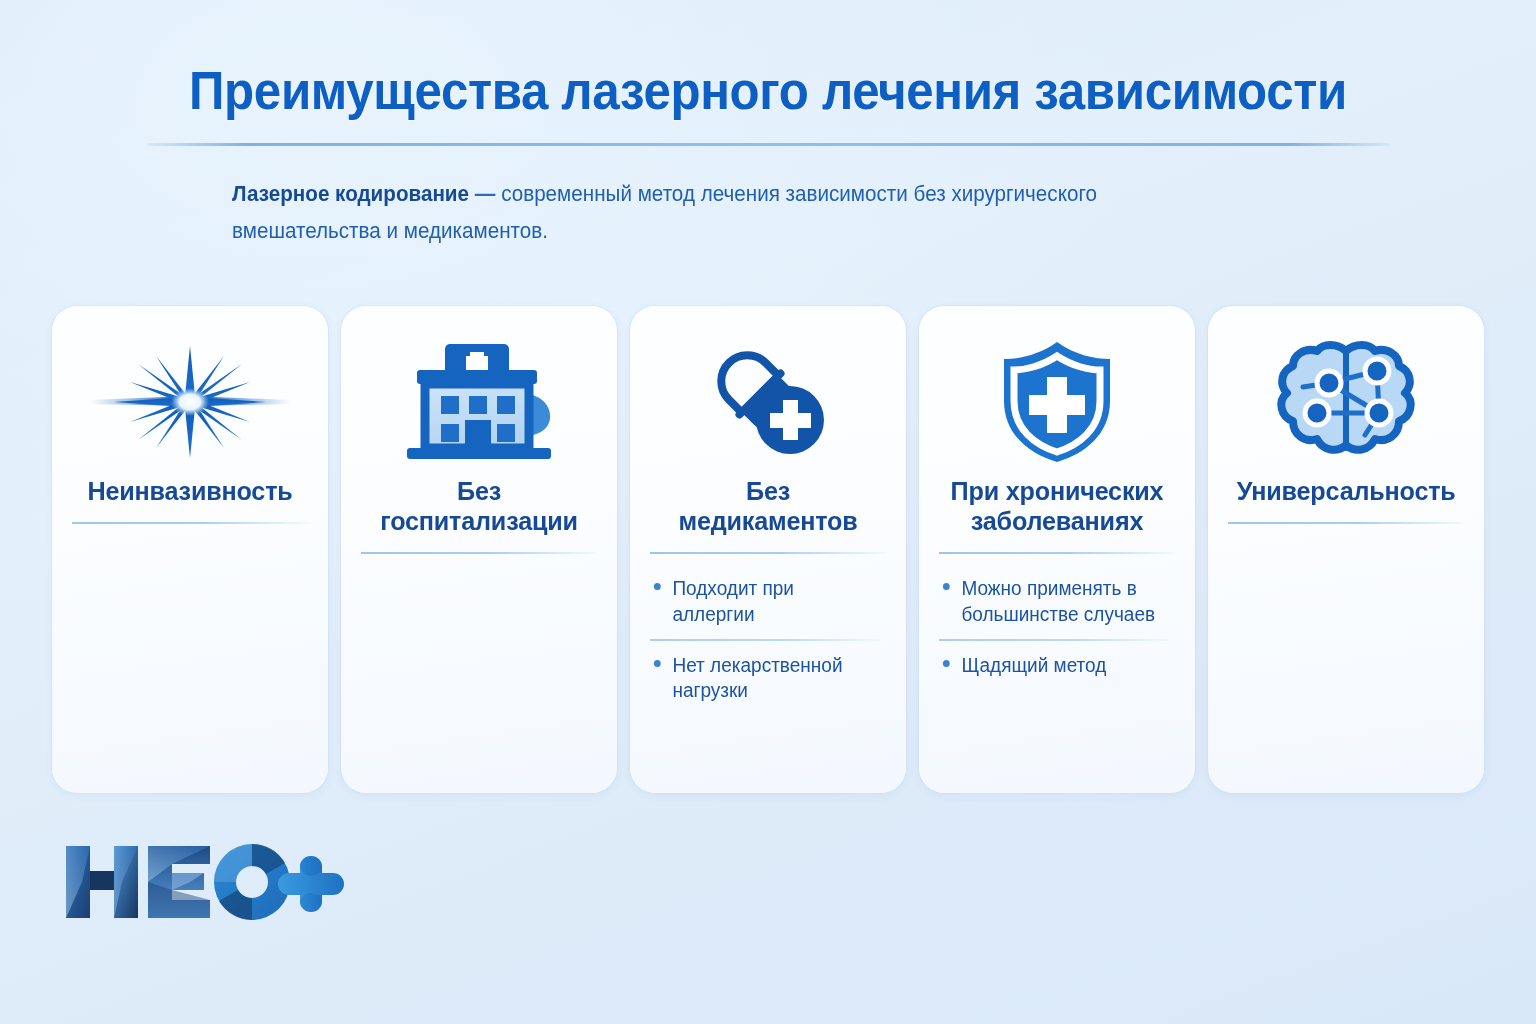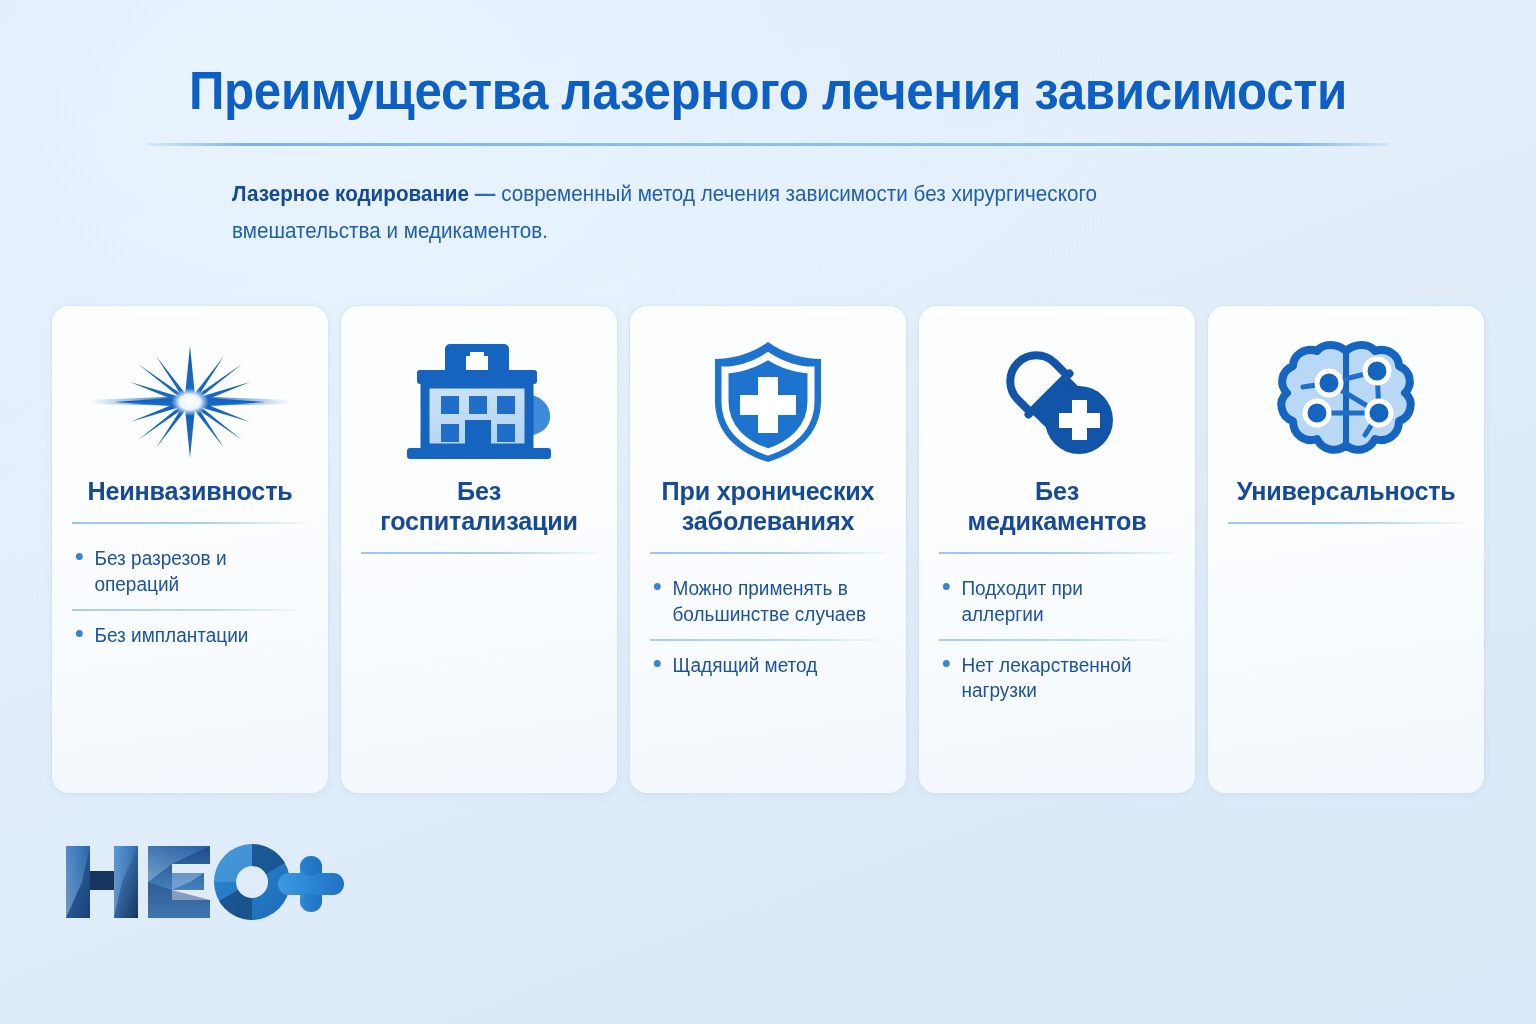--- a/index.html
+++ b/index.html
@@ -43,21 +43,21 @@
 
   
   .cards{
     position:absolute; left:52px; top:306px;
     width:1432px; height:487px;
     display:flex; gap:13px;
   }
   .card{
     flex:1 1 0;
     background:linear-gradient(172deg, #fdfeff 0%, #fbfdff 45%, #f3f8fe 100%);
-    border-radius:17px;
+    border-radius:25px;
     box-shadow:0 2px 9px rgba(90,140,200,.09), 0 0 0 1px rgba(210,230,248,.55);
     padding:30px 20px 18px;
     display:flex; flex-direction:column; align-items:center;
   }
   .icon-box{
     height:132px; width:100%;
     display:flex; align-items:center; justify-content:center;
     margin-bottom:8px;
   }
   .card-title{
@@ -153,24 +153,20 @@
           <polygon points="40,36 97,53 100,56 94,58"></polygon>
           <polygon points="160,36 103,53 100,56 106,58"></polygon>
           <polygon points="40,76 97,59 100,56 94,54"></polygon>
           <polygon points="160,76 103,59 100,56 106,54"></polygon>
         </g>
         <ellipse cx="100" cy="56" rx="19" ry="14" fill="url(#core)"></ellipse>
       </svg>
     </div>
     <div class="card-title">Неинвазивность</div>
     <div class="card-rule"></div>
-    <ul class="bullets">
-      <li>Без разрезов и операций</li>
-      <li>Без имплантации</li>
-    </ul>
   </div>
 
   <div class="card">
     <div class="icon-box">
       <svg width="160" height="124" viewBox="0 0 160 124">
         <defs>
           <linearGradient id="bldg" x1="0" y1="0" x2="0.3" y2="1">
             <stop offset="0" stop-color="#cfe4f8"></stop>
             <stop offset="1" stop-color="#b3d4f2"></stop>
           </linearGradient>
@@ -199,59 +195,59 @@
 
         <rect x="8" y="108" width="144" height="11" rx="3" fill="#1565c0"></rect>
       </svg>
     </div>
     <div class="card-title">Без госпитализации</div>
     <div class="card-rule"></div>
   </div>
 
   <div class="card">
     <div class="icon-box">
+      <svg width="140" height="120" viewBox="0 0 140 120">
+        <g transform="rotate(-45 62 52)">
+
+          <path d="M62 8 h0 a26 26 0 0 1 26 26 v18 H36 V34 A26 26 0 0 1 62 8 Z" transform="rotate(180 62 52)" fill="#1154a8"></path>
+
+          <path d="M36 52 V34 A26 26 0 0 1 88 34 V52" fill="none" stroke="#1154a8" stroke-width="8"></path>
+          <line x1="33" y1="52" x2="91" y2="52" stroke="#1154a8" stroke-width="8" stroke-linecap="round"></line>
+
+          <rect x="48" y="64" width="6" height="22" rx="3" fill="#7fb2e4" transform="rotate(0 51 75)"></rect>
+          <rect x="48" y="92" width="6" height="9" rx="3" fill="#7fb2e4"></rect>
+        </g>
+
+        <circle cx="92" cy="78" r="34" fill="#1154a8"></circle>
+        <rect x="85" y="58" width="15" height="40" fill="#ffffff"></rect>
+        <rect x="72" y="71" width="41" height="15" fill="#ffffff"></rect>
+      </svg>
+    </div>
+    <div class="card-title">Без медикаментов</div>
+    <div class="card-rule"></div>
+    <ul class="bullets">
+      <li>Подходит при аллергии</li>
+      <li>Нет лекарственной нагрузки</li>
+    </ul>
+  </div>
+
+  <div class="card">
+    <div class="icon-box">
       <svg width="120" height="126" viewBox="0 0 120 126">
         <path d="M60 3 C42 16 22 20 7 20 V62 C7 96 33 115 60 123 C87 115 113 96 113 62 V20 C98 20 78 16 60 3 Z" fill="#1c74cf"></path>
         <path d="M60 17 C45 27 28 31 17 31 V62 C17 90 38 106 60 113 C82 106 103 90 103 62 V31 C92 31 75 27 60 17 Z" fill="none" stroke="#ffffff" stroke-width="7"></path>
         <rect x="50" y="38" width="20" height="56" fill="#ffffff"></rect>
         <rect x="32" y="56" width="56" height="20" fill="#ffffff"></rect>
       </svg>
     </div>
     <div class="card-title">При хронических заболеваниях</div>
     <div class="card-rule"></div>
     <ul class="bullets">
       <li>Можно применять в большинстве случаев</li>
       <li>Щадящий метод</li>
-    </ul>
-  </div>
-
-  <div class="card">
-    <div class="icon-box">
-      <svg width="140" height="120" viewBox="0 0 140 120">
-        <g transform="rotate(-45 62 52)">
-
-          <path d="M62 8 h0 a26 26 0 0 1 26 26 v18 H36 V34 A26 26 0 0 1 62 8 Z" transform="rotate(180 62 52)" fill="#1154a8"></path>
-
-          <path d="M36 52 V34 A26 26 0 0 1 88 34 V52" fill="none" stroke="#1154a8" stroke-width="8"></path>
-          <line x1="33" y1="52" x2="91" y2="52" stroke="#1154a8" stroke-width="8" stroke-linecap="round"></line>
-
-          <rect x="48" y="64" width="6" height="22" rx="3" fill="#7fb2e4" transform="rotate(0 51 75)"></rect>
-          <rect x="48" y="92" width="6" height="9" rx="3" fill="#7fb2e4"></rect>
-        </g>
-
-        <circle cx="92" cy="78" r="34" fill="#1154a8"></circle>
-        <rect x="85" y="58" width="15" height="40" fill="#ffffff"></rect>
-        <rect x="72" y="71" width="41" height="15" fill="#ffffff"></rect>
-      </svg>
-    </div>
-    <div class="card-title">Без медикаментов</div>
-    <div class="card-rule"></div>
-    <ul class="bullets">
-      <li>Подходит при аллергии</li>
-      <li>Нет лекарственной нагрузки</li>
     </ul>
   </div>
 
   <div class="card">
     <div class="icon-box">
       <svg width="146" height="122" viewBox="0 0 146 122">
         <path d="M73 10
                  C64 2 50 2 44 10 C32 6 20 14 20 25 C8 30 6 44 14 52
                  C4 60 8 76 20 80 C20 94 32 102 44 98
                  C50 110 64 112 73 104

